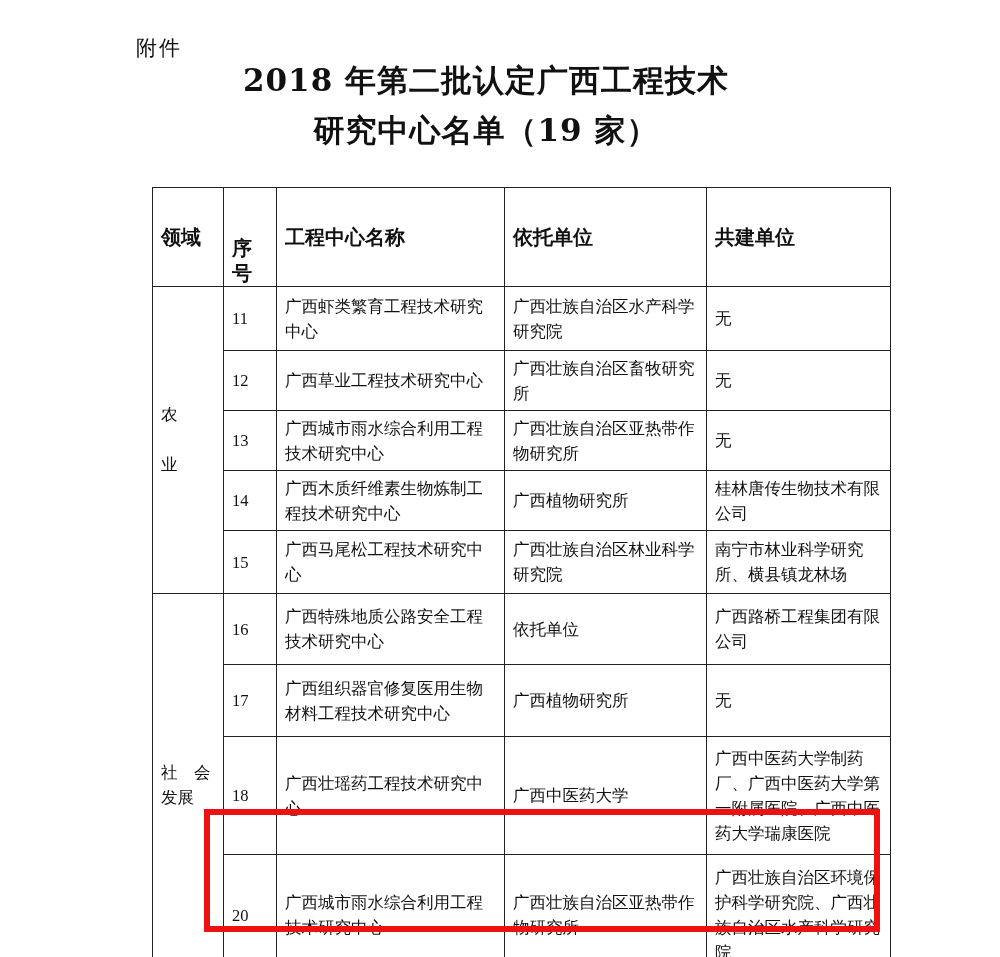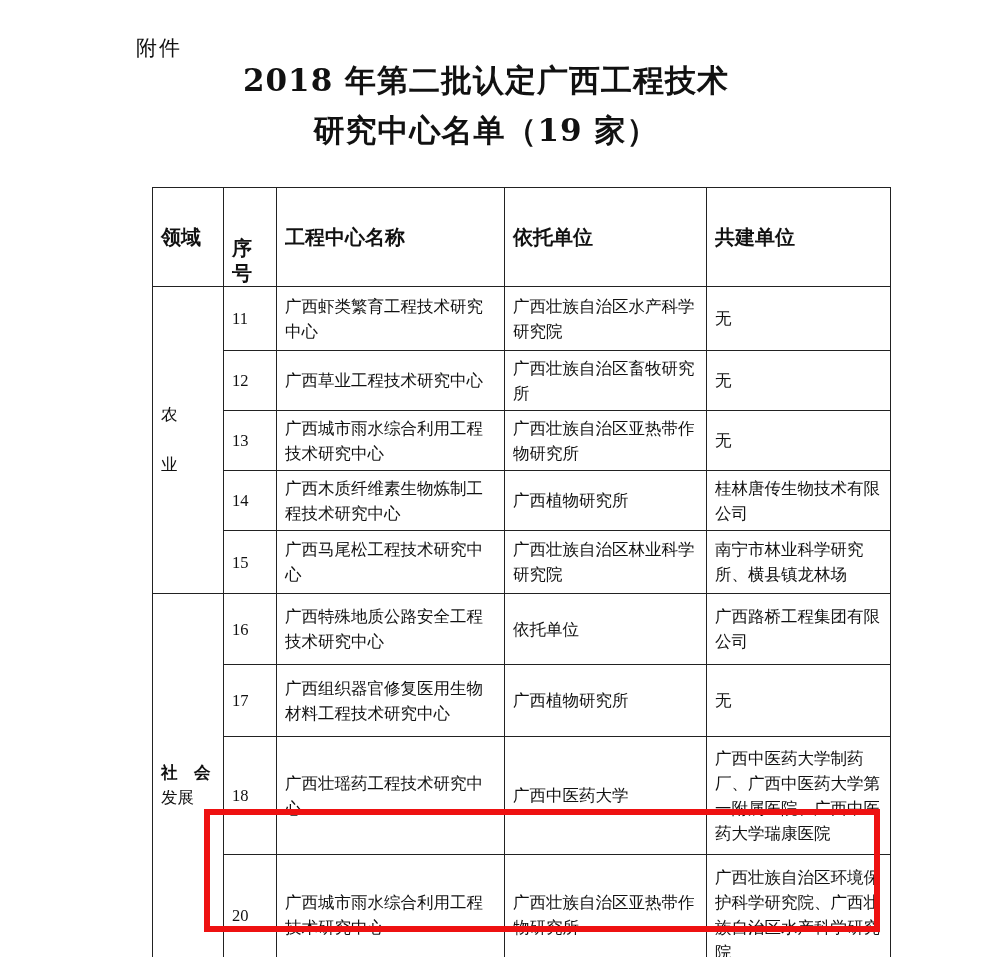--- a/index.html
+++ b/index.html
@@ -81,21 +81,21 @@
       <td>桂林唐传生物技术有限公司</td>
     </tr>
     <tr style="height:63px">
       <td class="seq">15</td>
       <td>广西马尾松工程技术研究中心</td>
       <td>广西壮族自治区林业科学研究院</td>
       <td>南宁市林业科学研究所、横县镇龙林场</td>
     </tr>
     <tr style="height:71px">
       <td class="domain" rowspan="4">
-        <span style="display:block;font-weight:bold;">社　会</span>
+        <span style="display:block;">社　会</span>
         <span style="display:block;">发展</span>
       </td>
       <td class="seq">16</td>
       <td>广西特殊地质公路安全工程技术研究中心</td>
       <td>依托单位</td>
       <td>广西路桥工程集团有限公司</td>
     </tr>
     <tr style="height:72px">
       <td class="seq">17</td>
       <td>广西组织器官修复医用生物材料工程技术研究中心</td>

